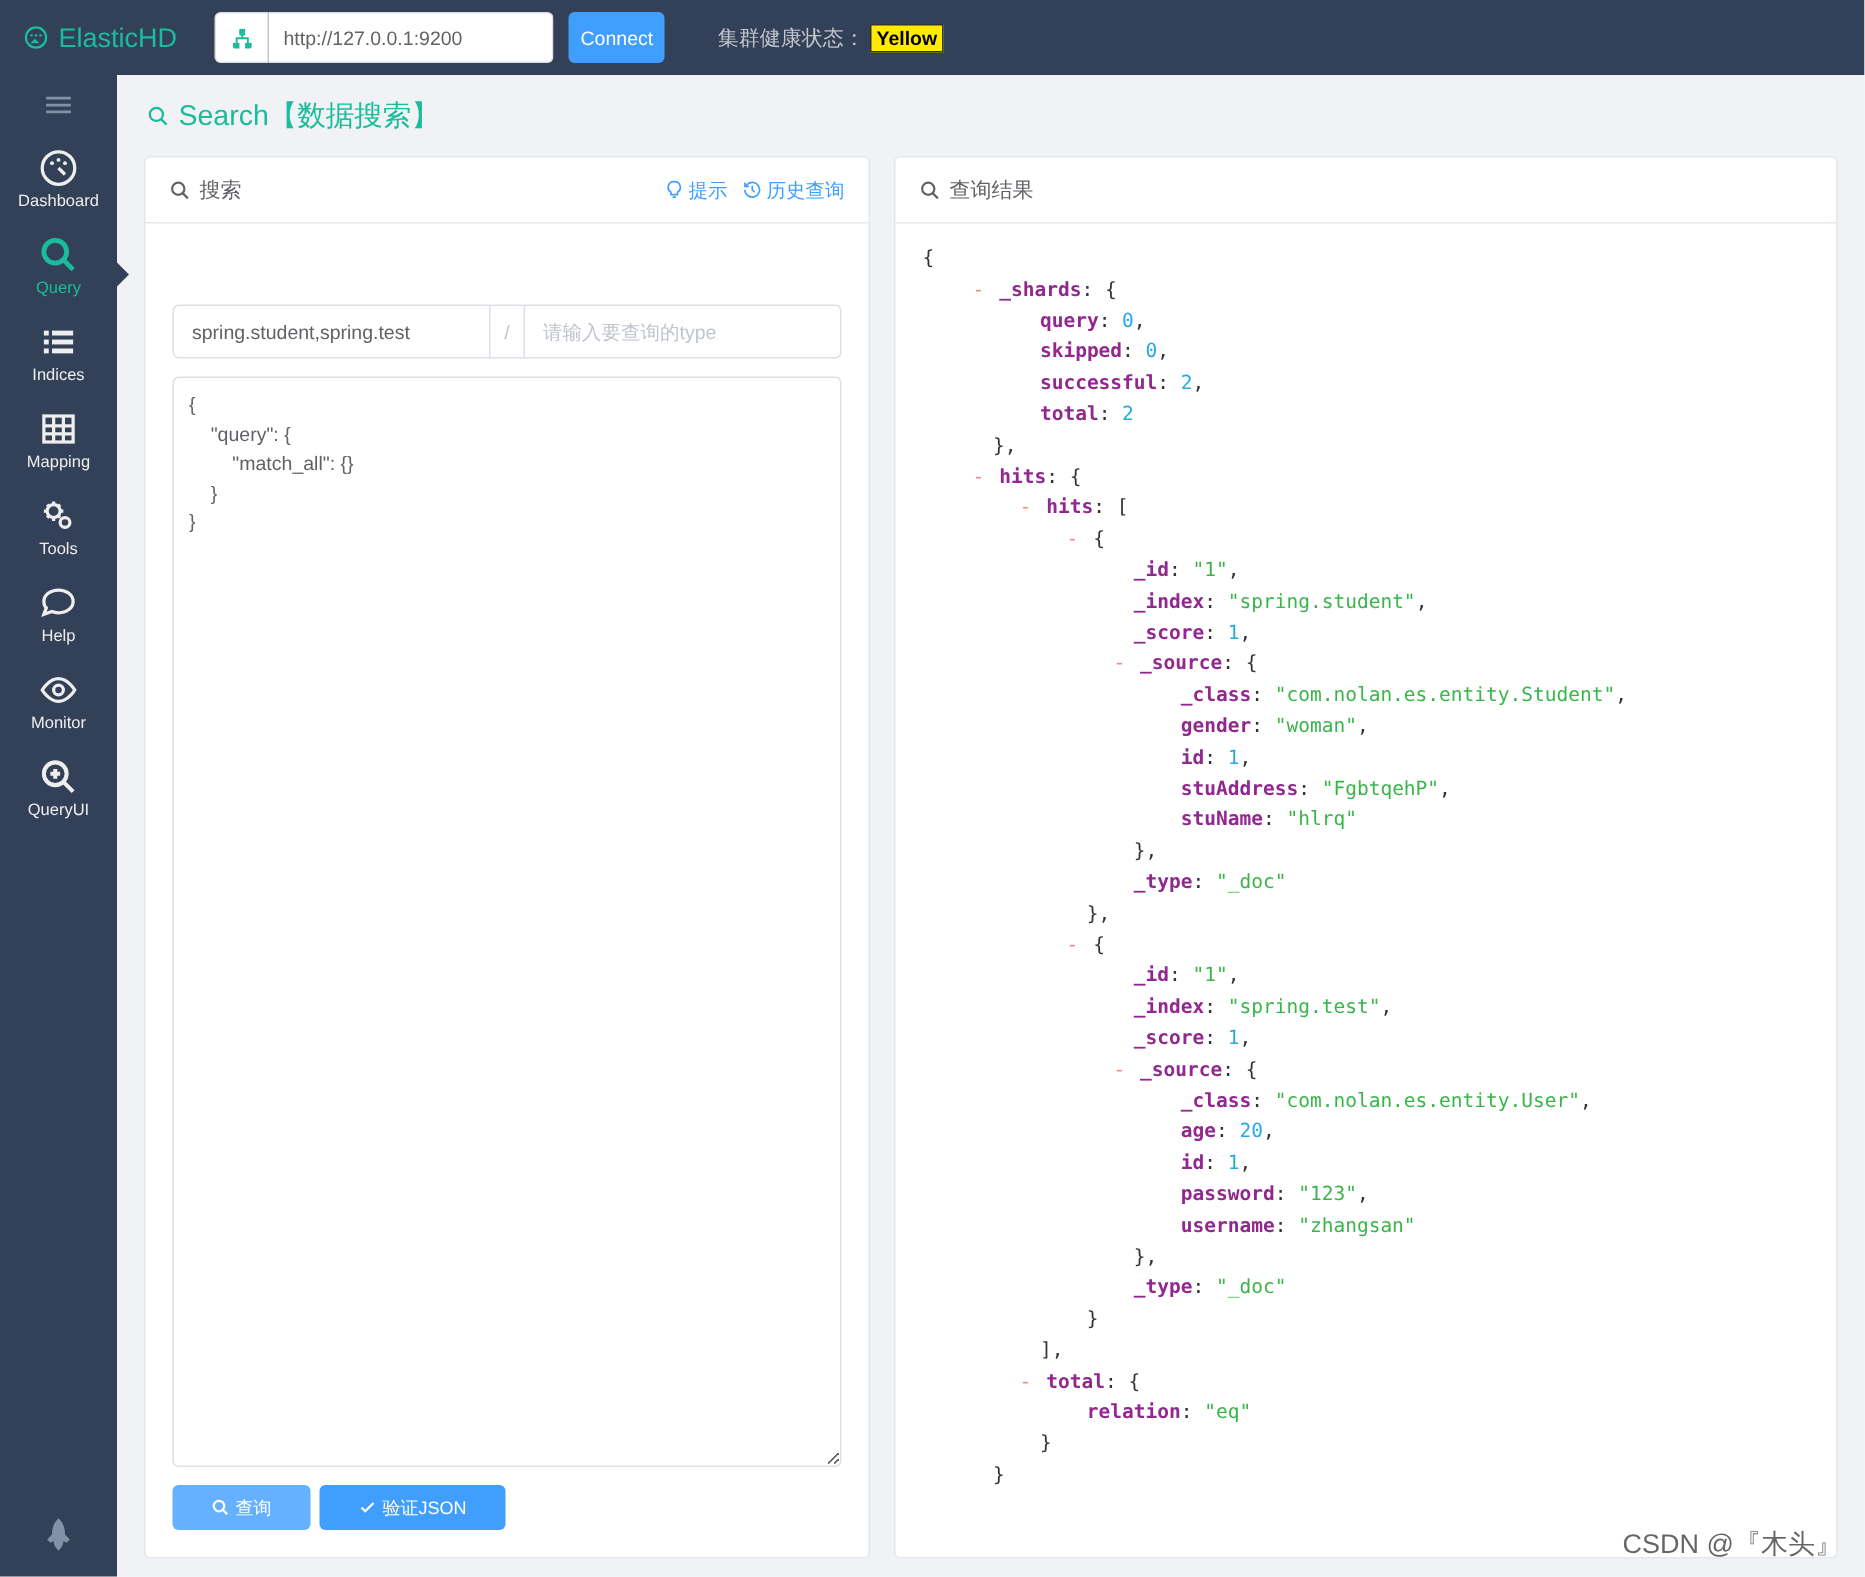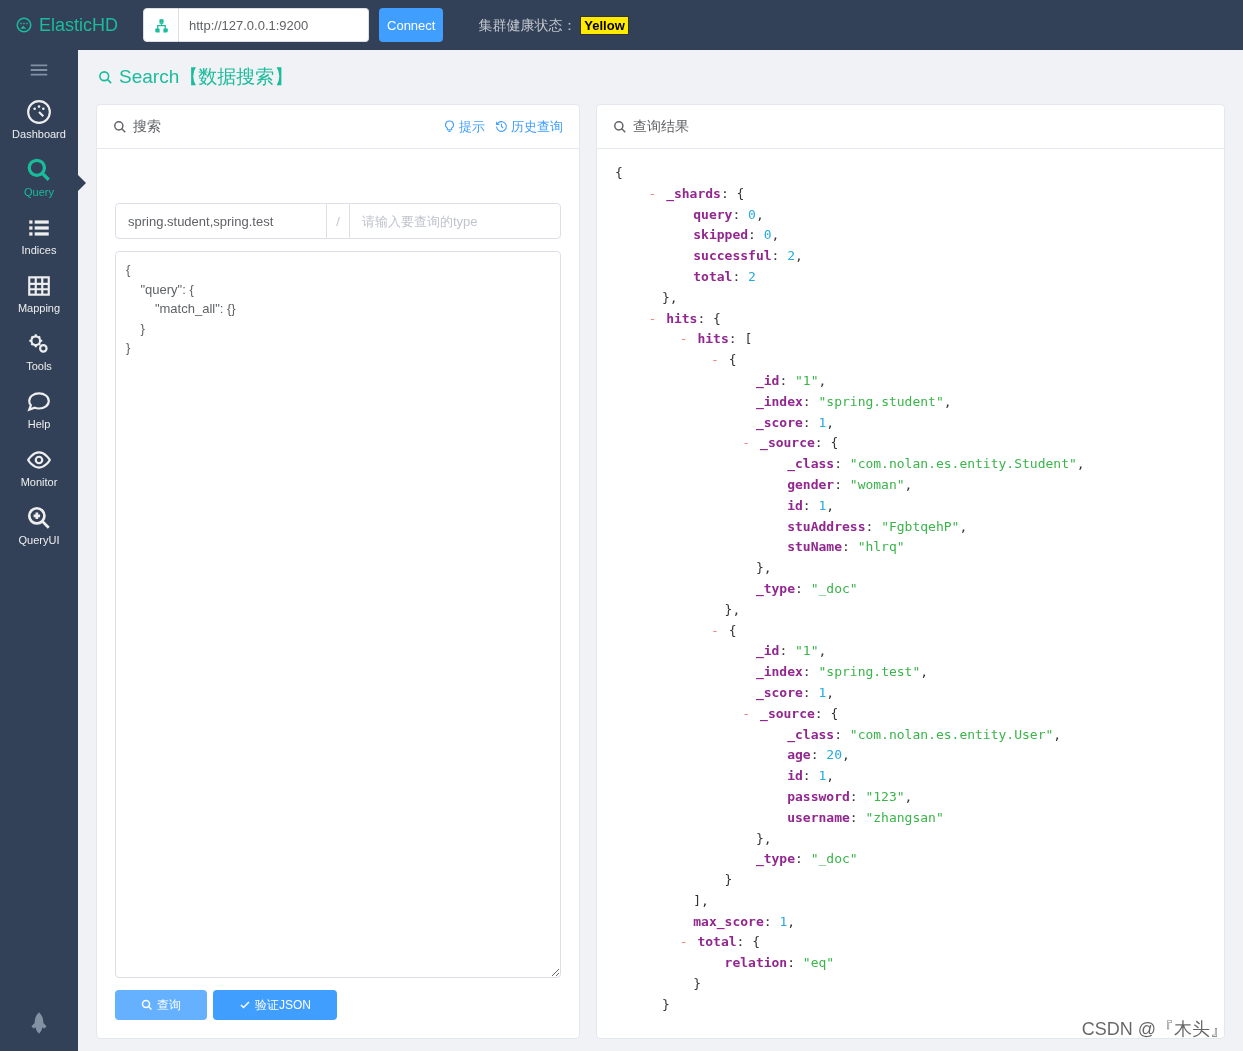--- a/index.html
+++ b/index.html
@@ -279,21 +279,20 @@
           <div class="jl">                <span class="jt">-</span> <span class="jk">_source</span><span class="jp">:</span> <span class="jp">{</span></div>
           <div class="jl">                      <span class="jk">_class</span><span class="jp">:</span> <span class="js">"com.nolan.es.entity.User"</span><span class="jp">,</span></div>
           <div class="jl">                      <span class="jk">age</span><span class="jp">:</span> <span class="jn">20</span><span class="jp">,</span></div>
           <div class="jl">                      <span class="jk">id</span><span class="jp">:</span> <span class="jn">1</span><span class="jp">,</span></div>
           <div class="jl">                      <span class="jk">password</span><span class="jp">:</span> <span class="js">"123"</span><span class="jp">,</span></div>
           <div class="jl">                      <span class="jk">username</span><span class="jp">:</span> <span class="js">"zhangsan"</span></div>
           <div class="jl">                  <span class="jp">}</span><span class="jp">,</span></div>
           <div class="jl">                  <span class="jk">_type</span><span class="jp">:</span> <span class="js">"_doc"</span></div>
           <div class="jl">              <span class="jp">}</span></div>
           <div class="jl">          <span class="jp">]</span><span class="jp">,</span></div>
-          <div class="jl">          <span class="jk">max_score</span><span class="jp">:</span> <span class="jn">1</span><span class="jp">,</span></div>
           <div class="jl">        <span class="jt">-</span> <span class="jk">total</span><span class="jp">:</span> <span class="jp">{</span></div>
           <div class="jl">              <span class="jk">relation</span><span class="jp">:</span> <span class="js">"eq"</span></div>
           <div class="jl">          <span class="jp">}</span></div>
           <div class="jl">      <span class="jp">}</span></div>
         </div>
     </div>
   </div>
   <div class="watermark">CSDN @『木头』</div>
 </div>
 

